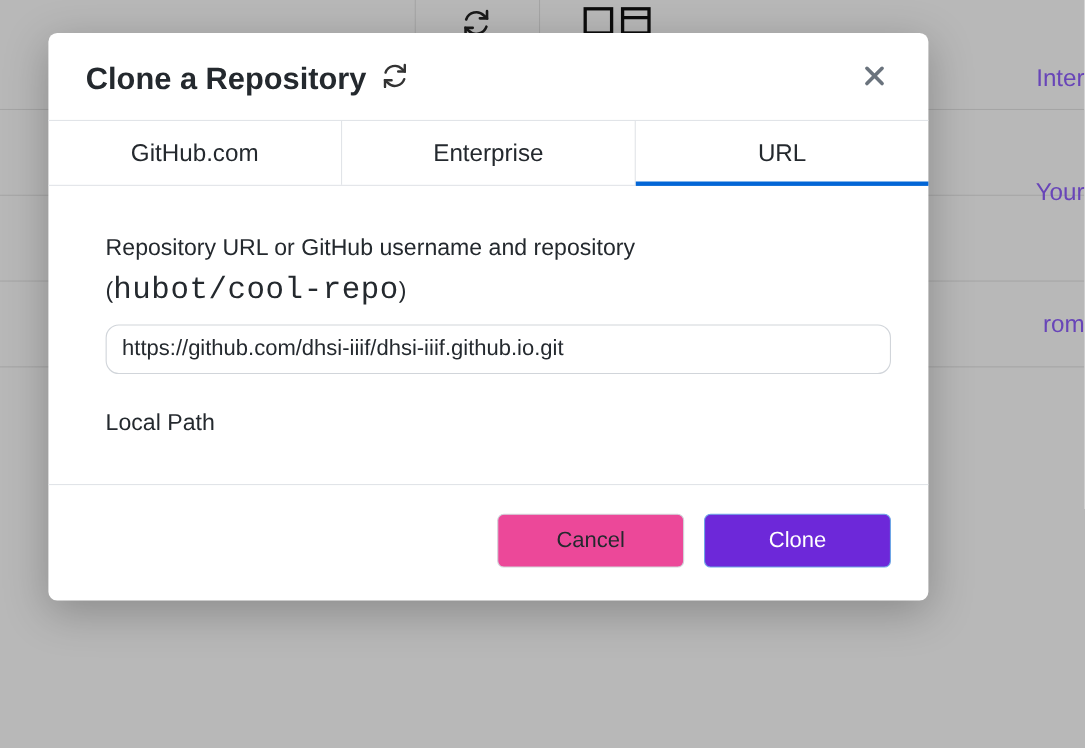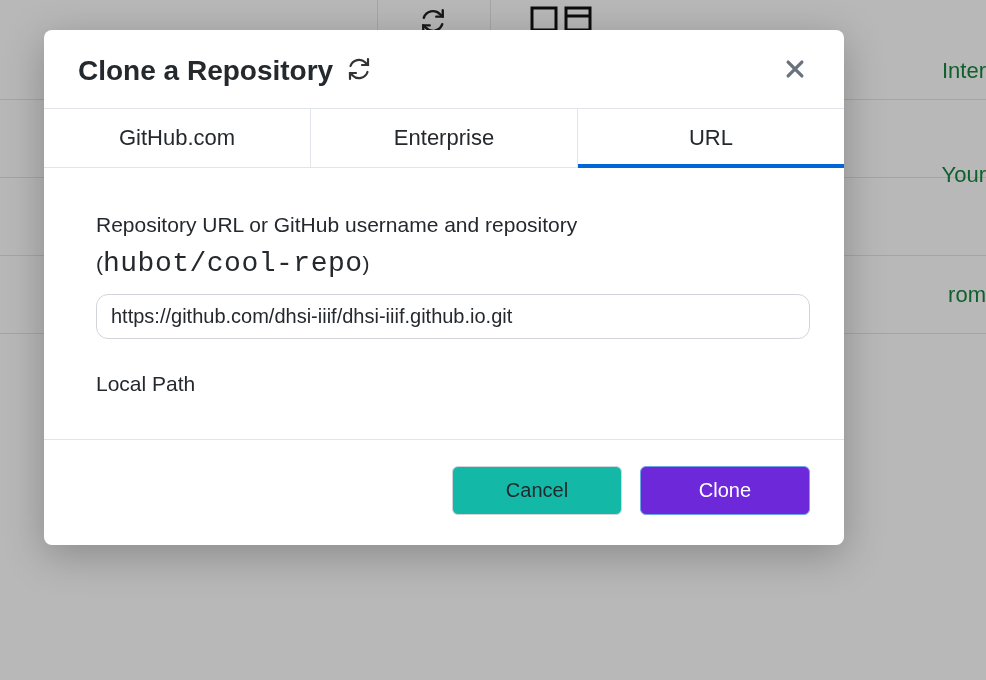--- a/index.html
+++ b/index.html
@@ -45,21 +45,21 @@
     }
     .bg-window-icon {
       position: absolute;
       top: 6px;
       left: 530px;
     }
     .bg-right-text {
       position: absolute;
       right: 0;
       font-size: 22px;
-      color: #15803d;
+      color: #8b5cf6;
       white-space: nowrap;
     }
     .overlay {
       position: absolute;
       inset: 0;
       background: rgba(0,0,0,0.25);
     }
     .modal {
       position: absolute;
       top: 30px;
@@ -179,21 +179,21 @@
     }
     .btn {
       font-size: 20px;
       padding: 12px 0;
       width: 170px;
       border-radius: 6px;
       cursor: pointer;
       text-align: center;
     }
     .btn-secondary {
-      background: #14b8a6;
+      background: #ec4899;
       border: 1px solid #d1d5da;
       color: #24292e;
     }
     .btn-primary {
       background: #6d28d9;
       border: 1px solid #6ea6e6;
       color: #fff;
     }
   </style>
 </head>

